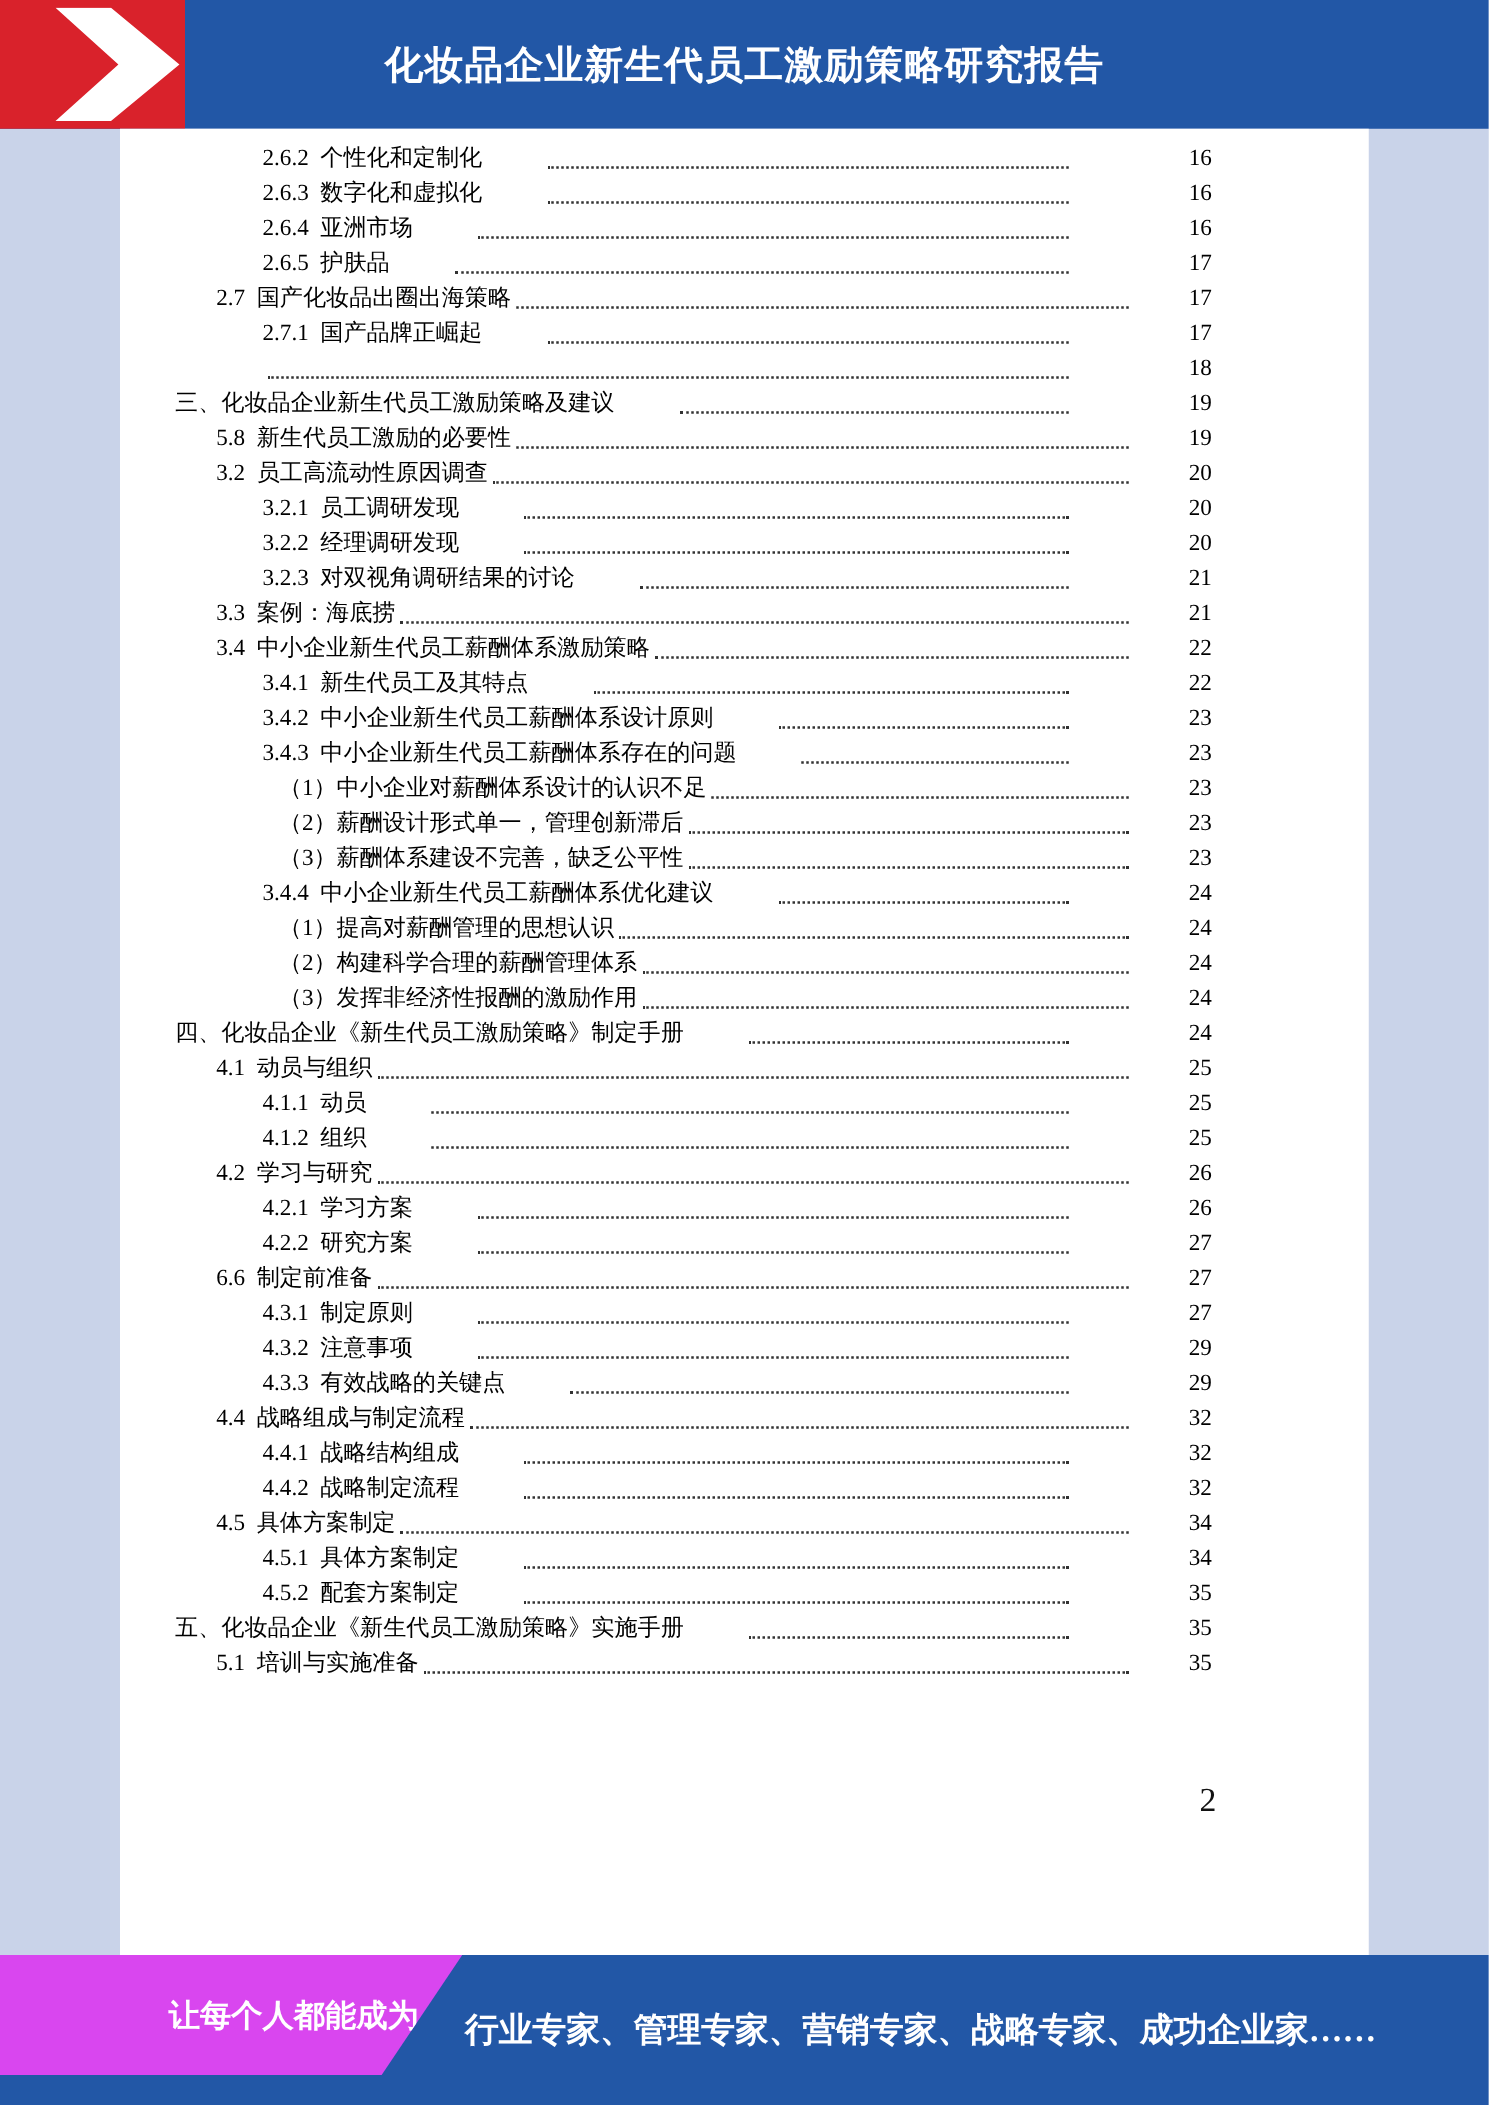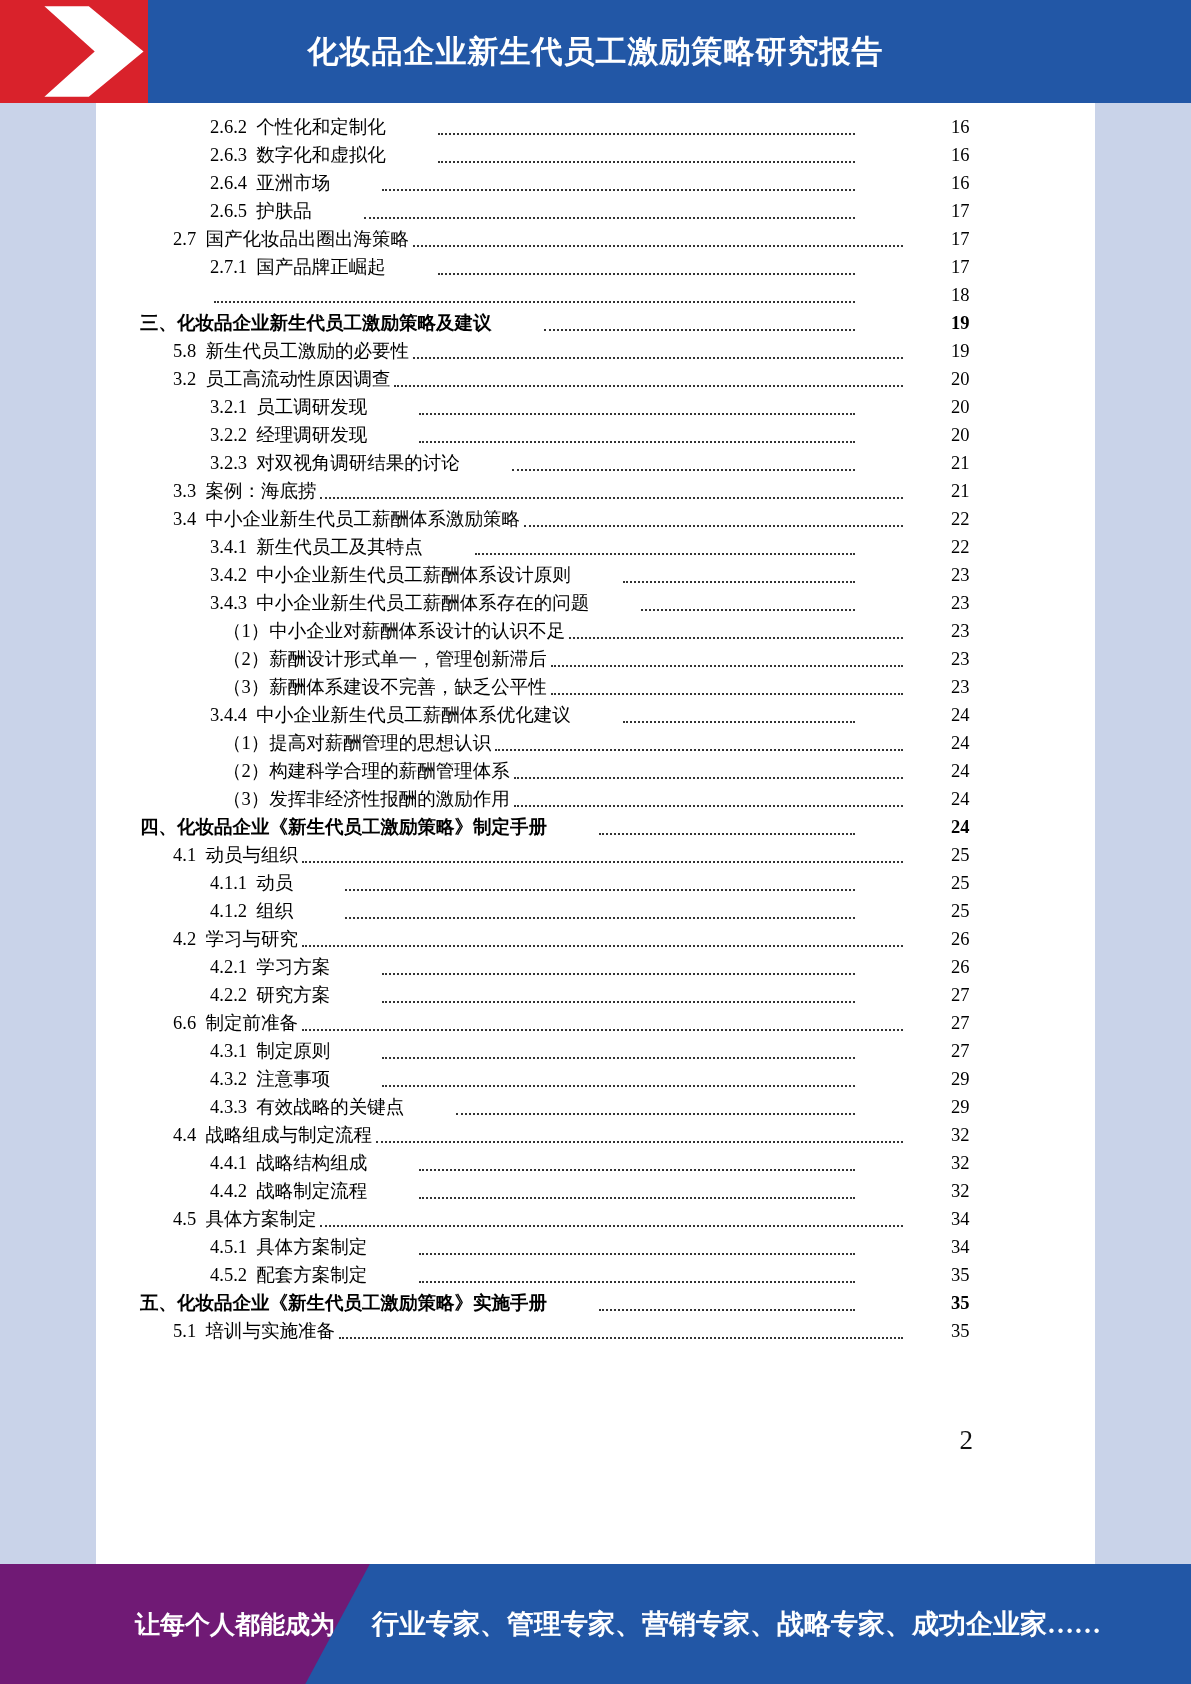--- a/index.html
+++ b/index.html
@@ -46,39 +46,39 @@
     font-size:18.5px; color:#000;
   }
   .toc-row .t { white-space:pre; }
   .toc-row .dots {
     flex:1; margin:0 4px;
     border-bottom:2px dotted #333;
     align-self:flex-end; margin-bottom:6px;
     min-width:20px;
   }
   .toc-row .p { min-width:26px; text-align:left;margin-left:44px; }
-  .toc-row.bold { font-weight:bold;gap:48px; }
+  .toc-row.bold { font-weight:normal;gap:48px; }
   .level-1 { margin-left:0; }
   .level-2 { margin-left:33px; }
   .level-3 { margin-left:70px;gap:48px; }
   .level-4 { margin-left:83px; }
 
   .pagenum {
     position:absolute; right:122px; bottom:108px;
     font-size:27px; color:#111;
   }
 
   
   .footer {
     position:absolute; left:0; bottom:0; width:1191px; height:120px;
     background:#2257a6;
   }
   .footer-red {
-    position:absolute; left:0; top:0; width:430px; height:120px;
-    background:#701a75;
+    position:absolute; left:0; top:0; width:430px; height:96px;
+    background:#d946ef;
     clip-path:polygon(0 0, 86% 0, 71% 100%, 0 100%);
     display:flex; align-items:center;
     padding-left:135px;
   }
   .footer-red span {
     color:#ffffff; font-size:25px; font-weight:bold;
     white-space:nowrap;
   }
   .footer-right {
     position:absolute; left:372px; top:0; height:120px; right:20px;

